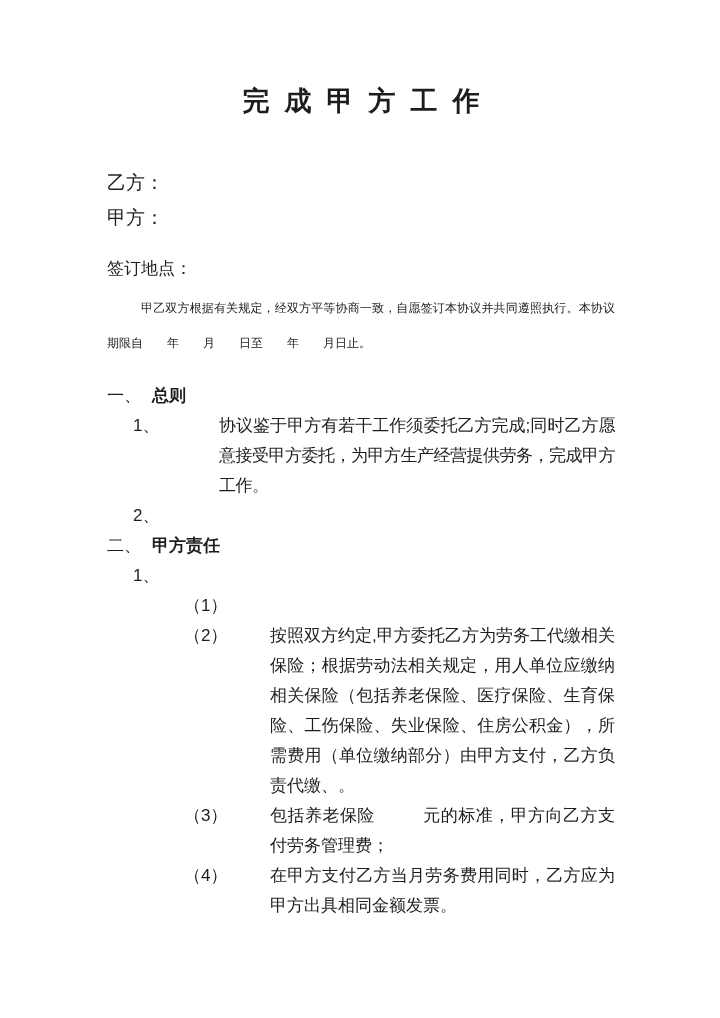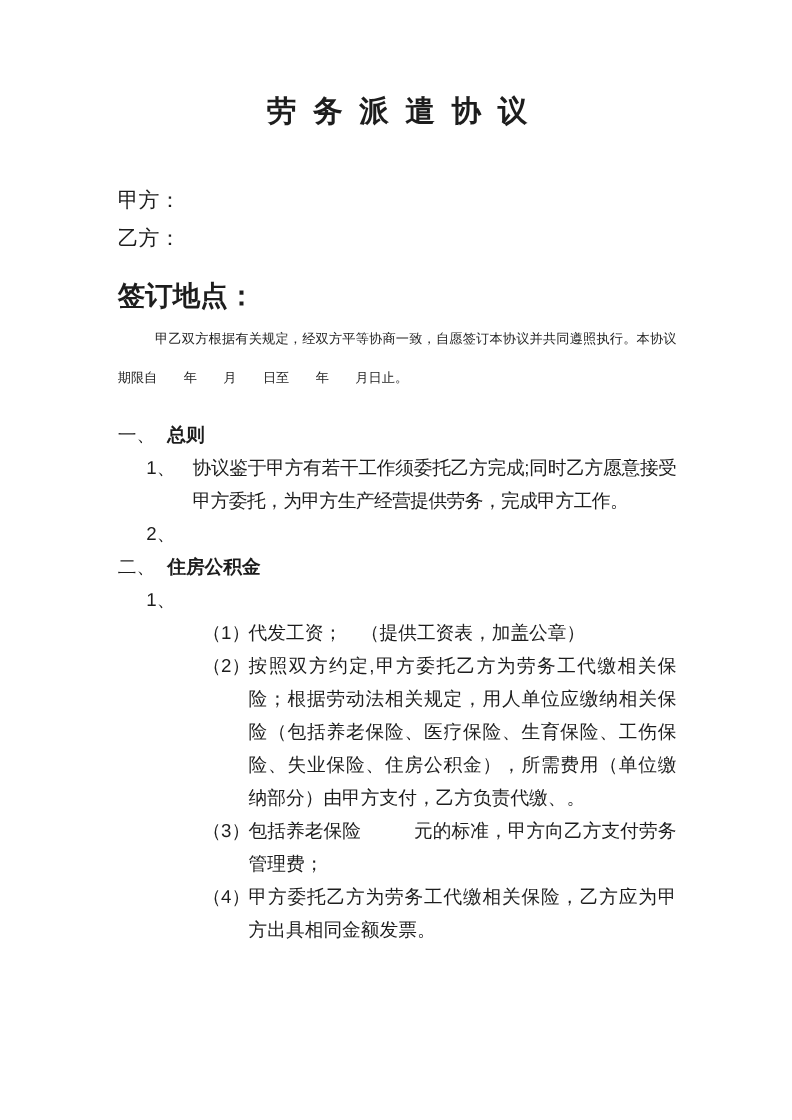--- a/index.html
+++ b/index.html
@@ -25,56 +25,56 @@
     white-space: nowrap;
   }
   .parties {
     margin-top: 47px;
     font-size: 19px;
     line-height: 35px;
     font-weight: 500;
   }
   .sign-place {
     margin-top: 21px;
-    font-size: 25px;
+    font-size: 17px;
     line-height: 26px;
-    font-weight: 700;
+    font-weight: 400;
   }
   .intro {
     margin: 9px 0 0 0;
     font-size: 12px;
     line-height: 35px;
     text-align: justify;
     text-indent: 34px;
   }
   .clauses {
     margin-top: 20px;
     font-size: 17px;
     line-height: 30px;
   }
   .row { display: flex; align-items: flex-start; }
   .m0 { flex: none; width: 45px; }
   .m1 { flex: none; margin-left: 26px; width: 42px; }
   .m2 { flex: none; margin-left: 77px; width: 42px; }
   .sec-title { font-weight: 700; }
   .secmark { font-weight: 500; }
-  .body { flex: 1; text-align: justify; }
+  .body { flex: 1; text-align: justify; margin-left: 44px; }
   .tight { letter-spacing: -0.5px; }
   .blank { display: inline-block; width: 48px; }
 </style>
 </head>
 <body>
 
 <div class="page">
 
-  <div class="title">劳务派遣协议</div>
+  <div class="title">完成甲方工作</div>
 
   <div class="parties">
+    <div>乙方：</div>
     <div>甲方：</div>
-    <div>乙方：</div>
   </div>
 
   <div class="sign-place">签订地点：</div>
 
   <p class="intro">甲乙双方根据有关规定，经双方平等协商一致，自愿签订本协议并共同遵照执行。本协议期限自　　年　　月　　日至　　年　　月日止。</p>
 
   <div class="clauses">
 
     <div class="row">
       <span class="m0 secmark">一、</span>
@@ -85,42 +85,41 @@
       <span class="m1">1、</span>
       <div class="body tight">协议鉴于甲方有若干工作须委托乙方完成;同时乙方愿意接受甲方委托，为甲方生产经营提供劳务，完成甲方工作。</div>
     </div>
 
     <div class="row">
       <span class="m1">2、</span>
     </div>
 
     <div class="row">
       <span class="m0 secmark">二、</span>
-      <span class="sec-title">住房公积金</span>
+      <span class="sec-title">甲方责任</span>
     </div>
 
     <div class="row">
       <span class="m1">1、</span>
     </div>
 
     <div class="row">
       <span class="m2">（1）</span>
-      <div class="body">代发工资；　（提供工资表，加盖公章）</div>
     </div>
 
     <div class="row">
       <span class="m2">（2）</span>
       <div class="body">按照双方约定,甲方委托乙方为劳务工代缴相关保险；根据劳动法相关规定，用人单位应缴纳相关保险（包括养老保险、医疗保险、生育保险、工伤保险、失业保险、住房公积金），所需费用（单位缴纳部分）由甲方支付，乙方负责代缴、。</div>
     </div>
 
     <div class="row">
       <span class="m2">（3）</span>
       <div class="body"><span>包括养老保险</span><span class="blank"></span><span>元的标准，甲方向乙方支付劳务管理费；</span></div>
     </div>
 
     <div class="row">
       <span class="m2">（4）</span>
-      <div class="body">甲方委托乙方为劳务工代缴相关保险，乙方应为甲方出具相同金额发票。</div>
+      <div class="body">在甲方支付乙方当月劳务费用同时，乙方应为甲方出具相同金额发票。</div>
     </div>
 
   </div>
 
 </div>
 
 </body></html>

